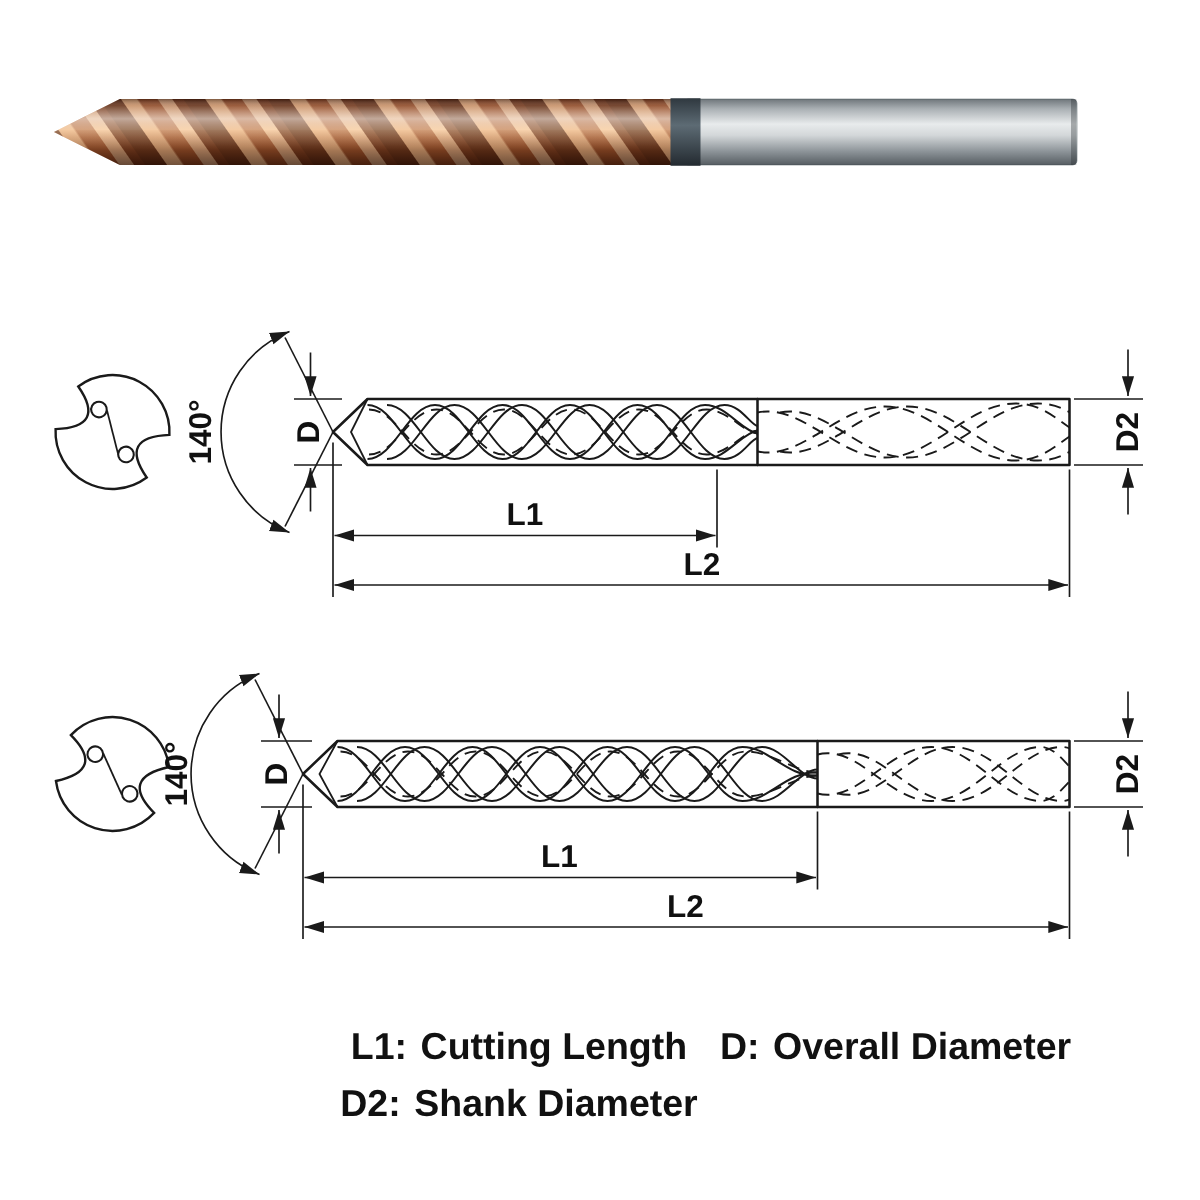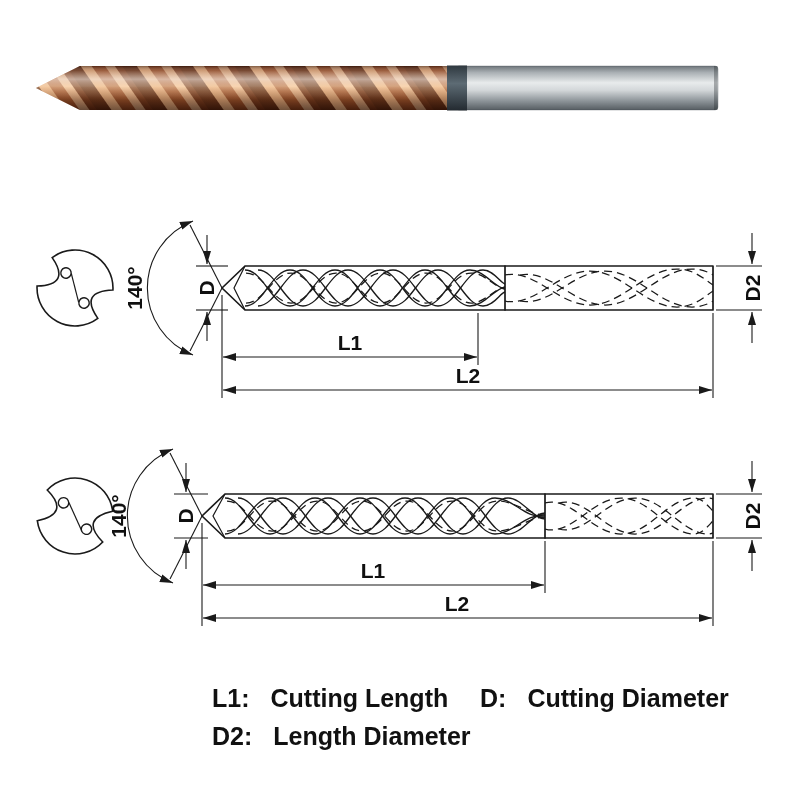--- a/index.html
+++ b/index.html
@@ -12,21 +12,21 @@
   .outline{stroke:#1a1a1a;stroke-width:1.7;fill:none;stroke-linejoin:round;stroke-linecap:round;}
   .thin{stroke:#1a1a1a;stroke-width:1.2;fill:none;}
   .flute{stroke:#1a1a1a;stroke-width:1.35;fill:none;}
   .dashl{stroke:#1a1a1a;stroke-width:1.25;fill:none;stroke-dasharray:8 5;}
   .dim{stroke:#1a1a1a;stroke-width:1.1;fill:none;}
   svg text{font-family:"Liberation Sans",sans-serif;font-size:21px;font-weight:600;fill:#101010;}
   .endview-shape{fill:#ffffff;stroke:#1a1a1a;stroke-width:1.6;}
   .endview-hole{fill:#ffffff;stroke:#1a1a1a;stroke-width:1.4;}
   .legend{position:absolute;left:212px;top:684px;display:grid;grid-template-columns:268px auto;row-gap:9px;
           font-size:25px;font-weight:600;color:#111;}
-  .legend-item{display:flex;gap:21px;white-space:nowrap;}
+  .legend-item{display:flex;gap:9px;white-space:nowrap;justify-content:center;}
 </style>
 </head>
 <body>
 
 <div class="sheet">
 
   <svg class="photo-svg" width="800" height="76" viewBox="0 0 800 76">
     <defs>
       <linearGradient id="cu" x1="0" y1="0" x2="0" y2="1">
         <stop offset="0" stop-color="#6b2f17"></stop>
@@ -236,21 +236,21 @@
     </g>
   </svg>
 
   <div class="legend">
     <div class="legend-item">
       <span>L1:</span>
       <span>Cutting Length</span>
     </div>
     <div class="legend-item">
       <span>D:</span>
-      <span>Cutting Diameter</span>
+      <span>Overall Diameter</span>
     </div>
     <div class="legend-item">
       <span>D2:</span>
-      <span>Length Diameter</span>
+      <span>Shank Diameter</span>
     </div>
   </div>
 
 </div>
 
 </body></html>

